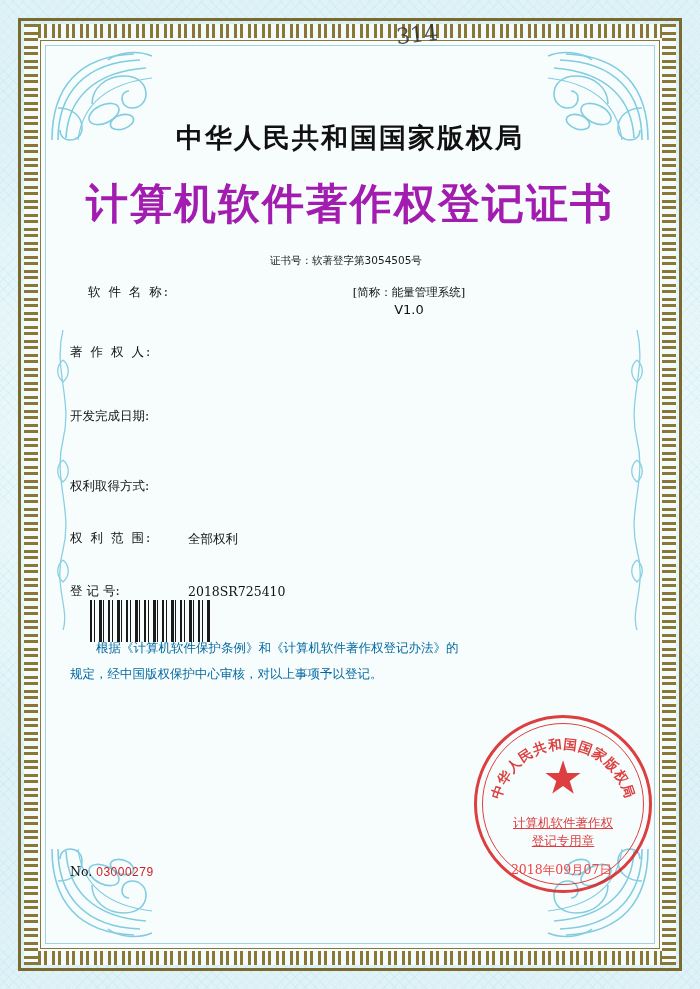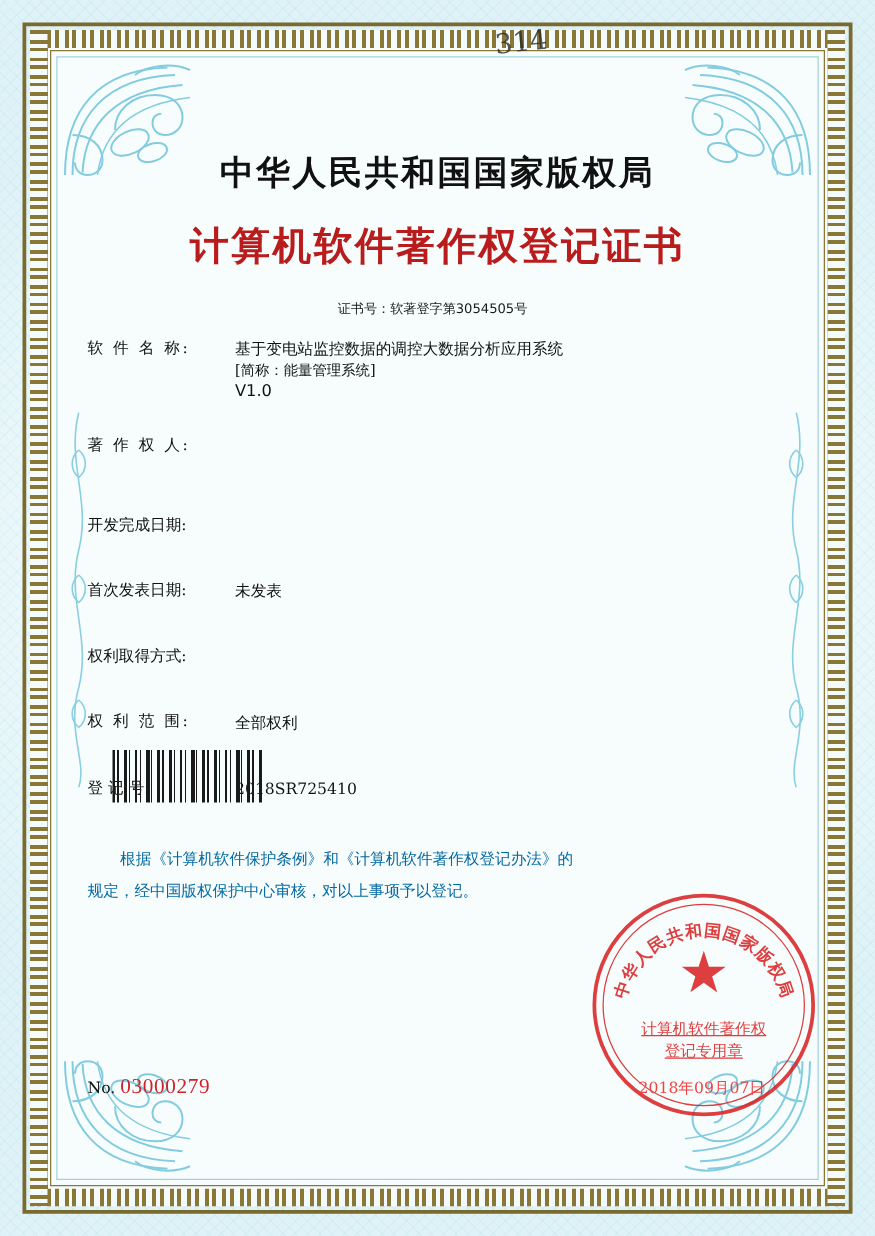--- a/index.html
+++ b/index.html
@@ -106,24 +106,24 @@
   .title-main {
     text-align: center;
     font-size: 27px;
     letter-spacing: 2px;
     font-weight: bold;
     color: #111111;
     font-family: "DejaVu Serif", serif;
   }
   .title-sub {
     text-align: center;
-    font-size: 31px;
+    font-size: 42px;
     letter-spacing: 2px;
     font-weight: bold;
-    color: #b91c1c;
+    color: #a21caf;
     margin-top: 20px;
     font-family: "DejaVu Serif", serif;
   }
   .cert-no {
     text-align: center;
     font-size: 10.5px;
     color: #1a1a1a;
     margin-top: 22px;
     padding-right: 8px;
     font-family: "DejaVu Sans", sans-serif;
@@ -132,21 +132,21 @@
   .fields {
     margin-top: 16px;
   }
   .field-row {
     display: flex;
     align-items: flex-start;
     margin-bottom: 17px;
     font-size: 12.5px;
     color: #111111;
   }
-  .field-row.tight { margin-bottom: 6px; }
+  .field-row.tight { margin-bottom: 6px; text-align: center; }
   .field-label {
     width: 118px;
     flex: 0 0 118px;
     letter-spacing: 0px;
     white-space: nowrap;
     font-family: "DejaVu Serif", serif;
   }
   .field-label.spaced3 {
     letter-spacing: 2px;
   }
@@ -249,22 +249,22 @@
   .footer-no {
     position: absolute;
     left: 70px;
     bottom: 110px;
     font-size: 12.5px;
     color: #111111;
     font-family: "DejaVu Serif", serif;
   }
   .footer-no .red {
     color: #cf2127;
-    font-family: Liberation Serif, serif;
-    font-size: 17px;
+    font-family: Liberation Sans, sans-serif;
+    font-size: 12px;
     letter-spacing: 0.5px;
   }
   .footer-date {
     position: absolute;
     right: 88px;
     bottom: 110px;
     font-size: 12.5px;
     color: #ef4444;
     font-family: "DejaVu Serif", serif;
   }
@@ -373,44 +373,39 @@
 
     <div class="cert-no">
       <span>证书号：</span><span>软著登字第3054505号</span>
     </div>
 
     <div class="fields">
 
       <div class="field-row tight">
         <div class="field-label spaced3">软 件 名 称:</div>
         <div class="field-value">
-          <span>基于变电站监控数据的调控大数据分析应用系统</span>
           <span class="sub-line">[简称：能量管理系统]</span>
           <span class="ver-line">V1.0</span>
         </div>
       </div>
 
       <div class="gap-md"></div>
 
       <div class="field-row">
         <div class="field-label spaced3">著 作 权 人:</div>
       </div>
 
       <div class="gap-lg"></div>
 
       <div class="field-row">
         <div class="field-label">开发完成日期:</div>
       </div>
 
       <div class="gap-md"></div>
 
-      <div class="field-row">
-        <div class="field-label">首次发表日期:</div>
-        <div class="field-value">未发表</div>
-      </div>
 
       <div class="gap-md"></div>
 
       <div class="field-row">
         <div class="field-label">权利取得方式:</div>
       </div>
 
       <div class="gap-md"></div>
 
       <div class="field-row">

